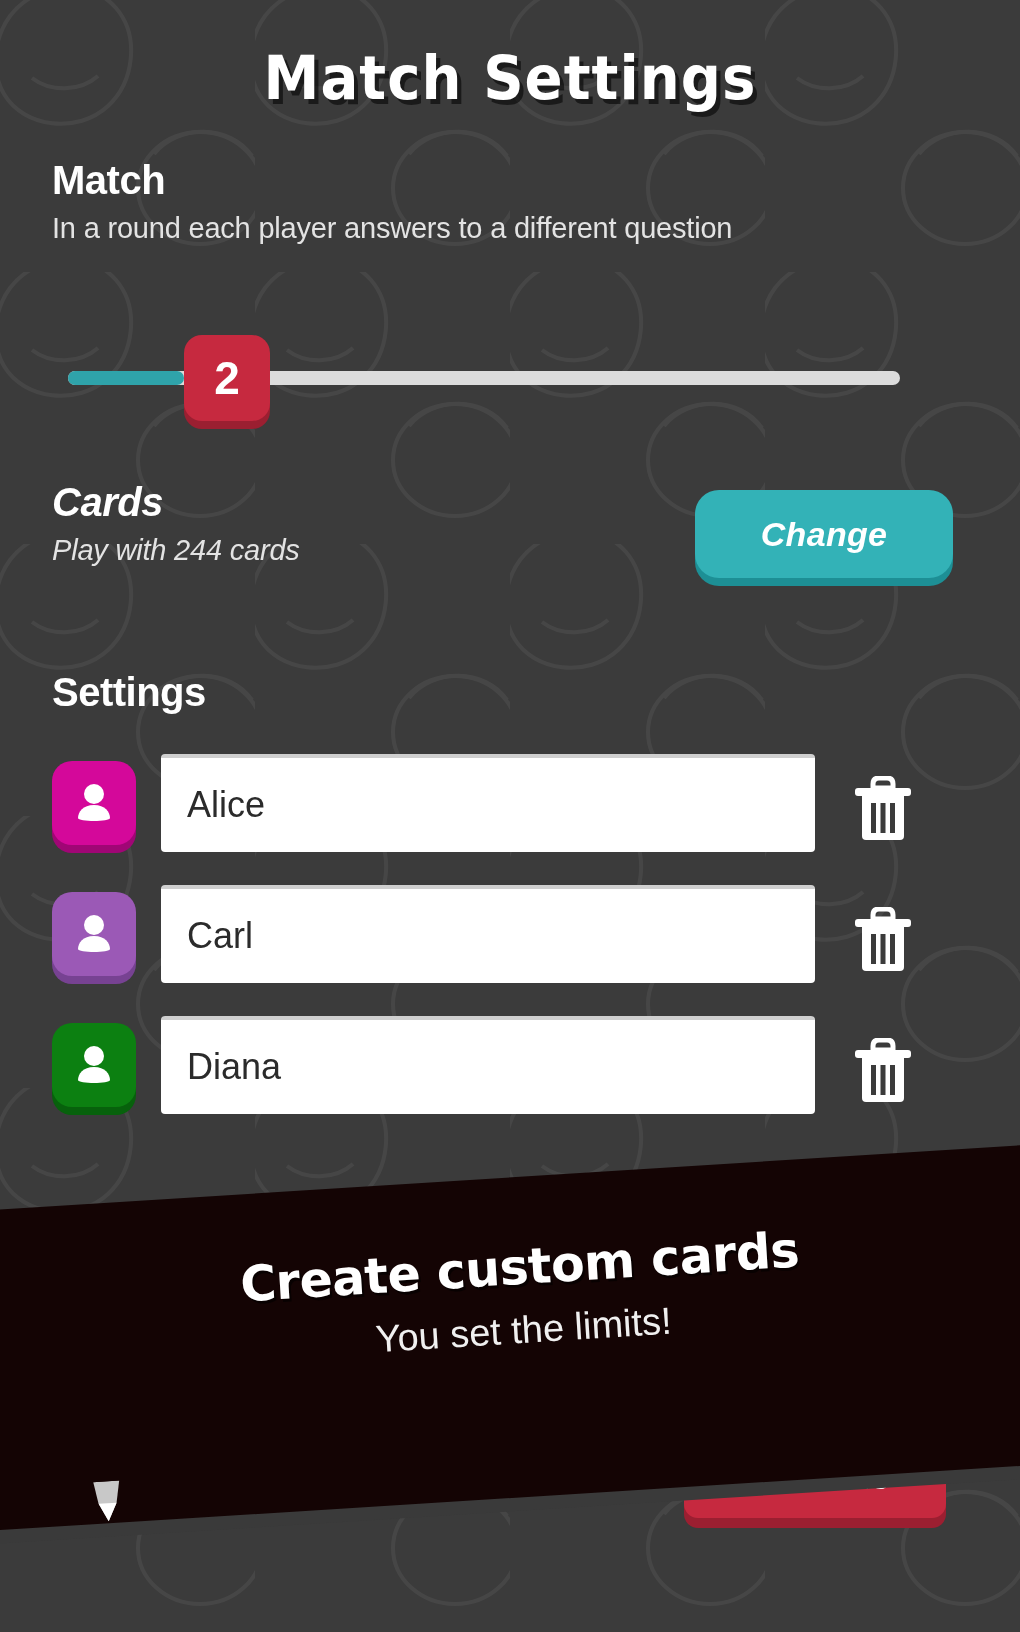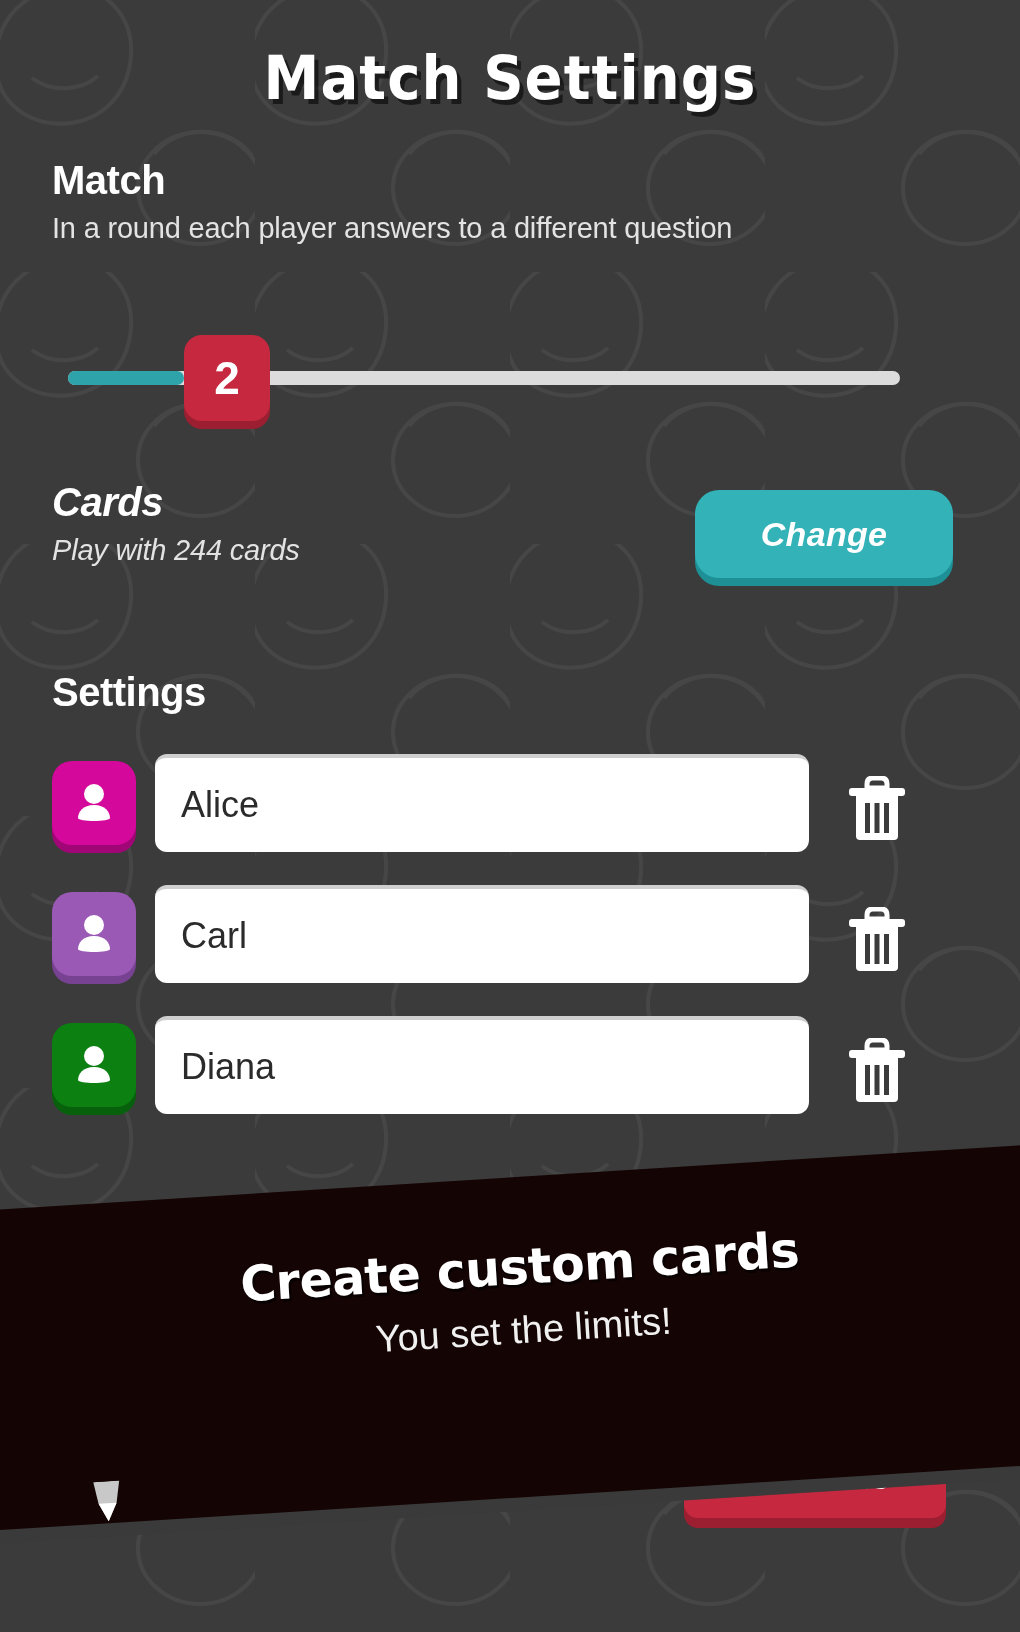--- a/index.html
+++ b/index.html
@@ -110,26 +110,26 @@
   .avatar {
     width:84px; height:84px;
     border-radius:20px;
     flex:0 0 84px;
     position:relative;
     margin-top:7px;
     display:flex; align-items:center; justify-content:center;
   }
   .avatar svg { width:48px; height:48px; display:block; }
   .name-input {
-    margin-left:19px;
+    margin-left:25px;
     width:654px; height:98px;
     background:#ffffff;
     border:none;
     border-top:4px solid #cfcfcf;
-    border-radius:12px;
+    border-radius:4px;
     font-family:"Liberation Sans", sans-serif;
     font-size:36px;
     font-weight:300;
     color:#2b2b2b;
     padding:0 26px;
     outline:none;
   }
   .trash {
     margin-left:38px;
     margin-top:22px;

